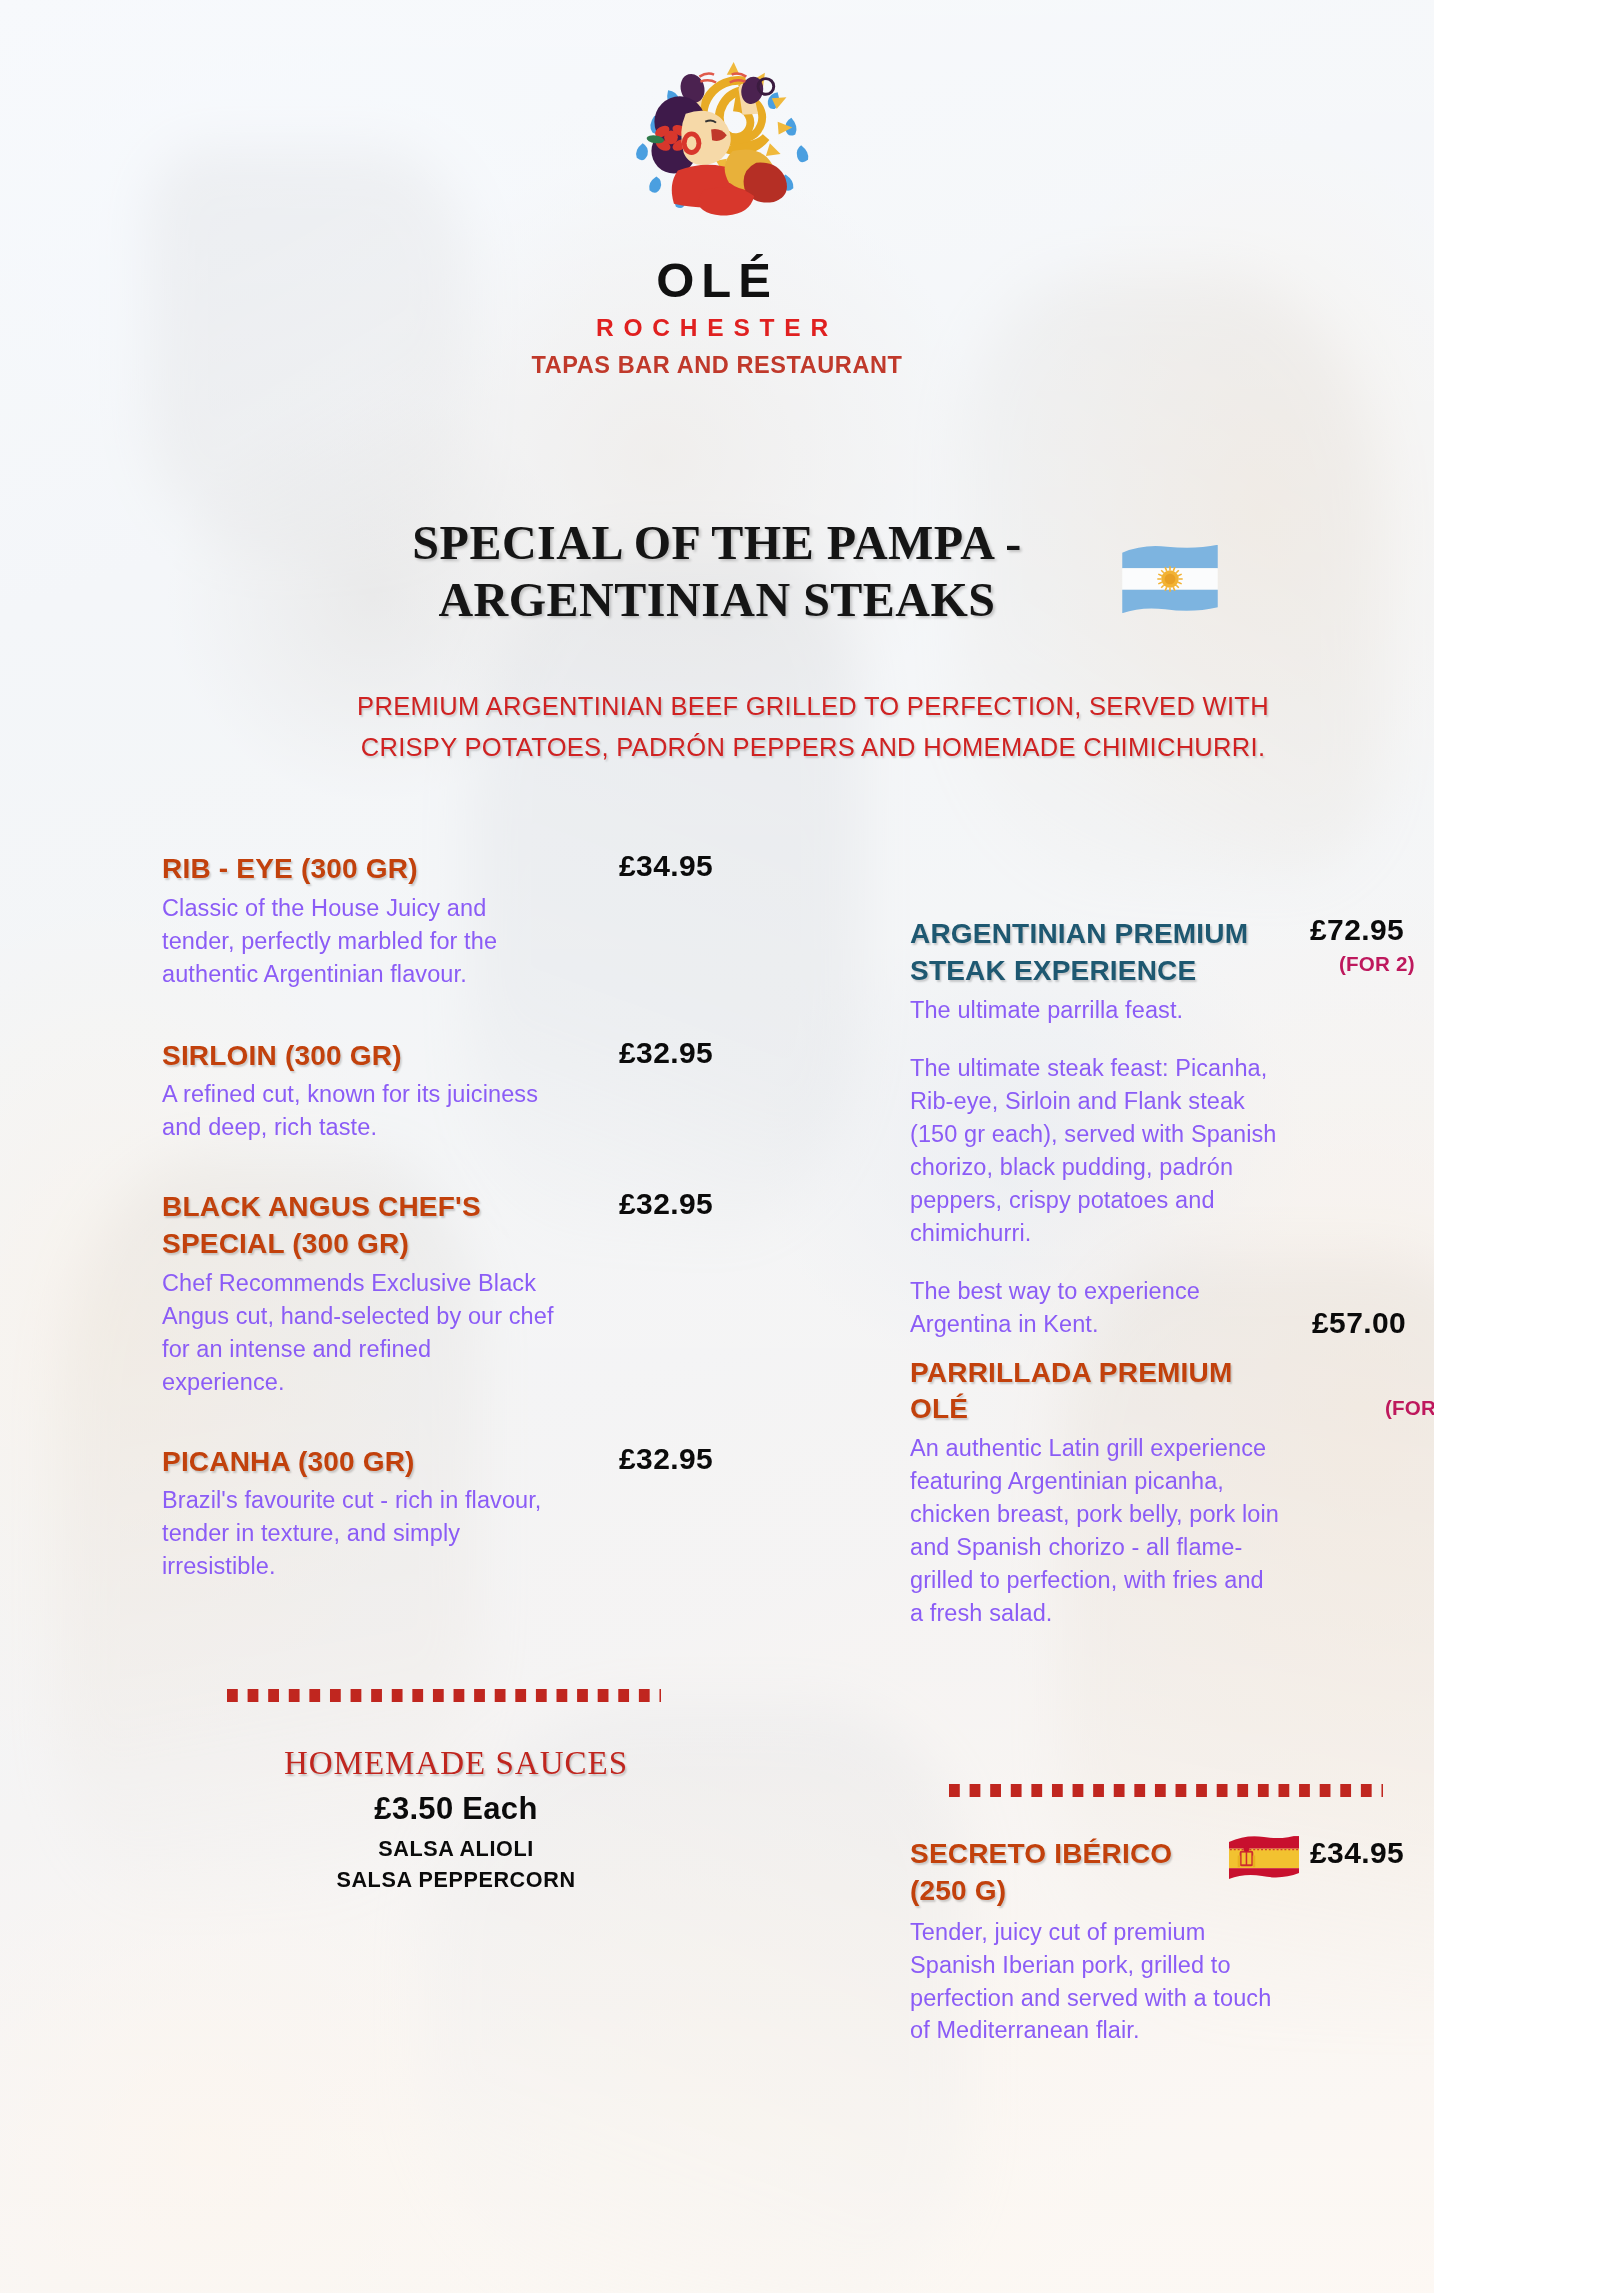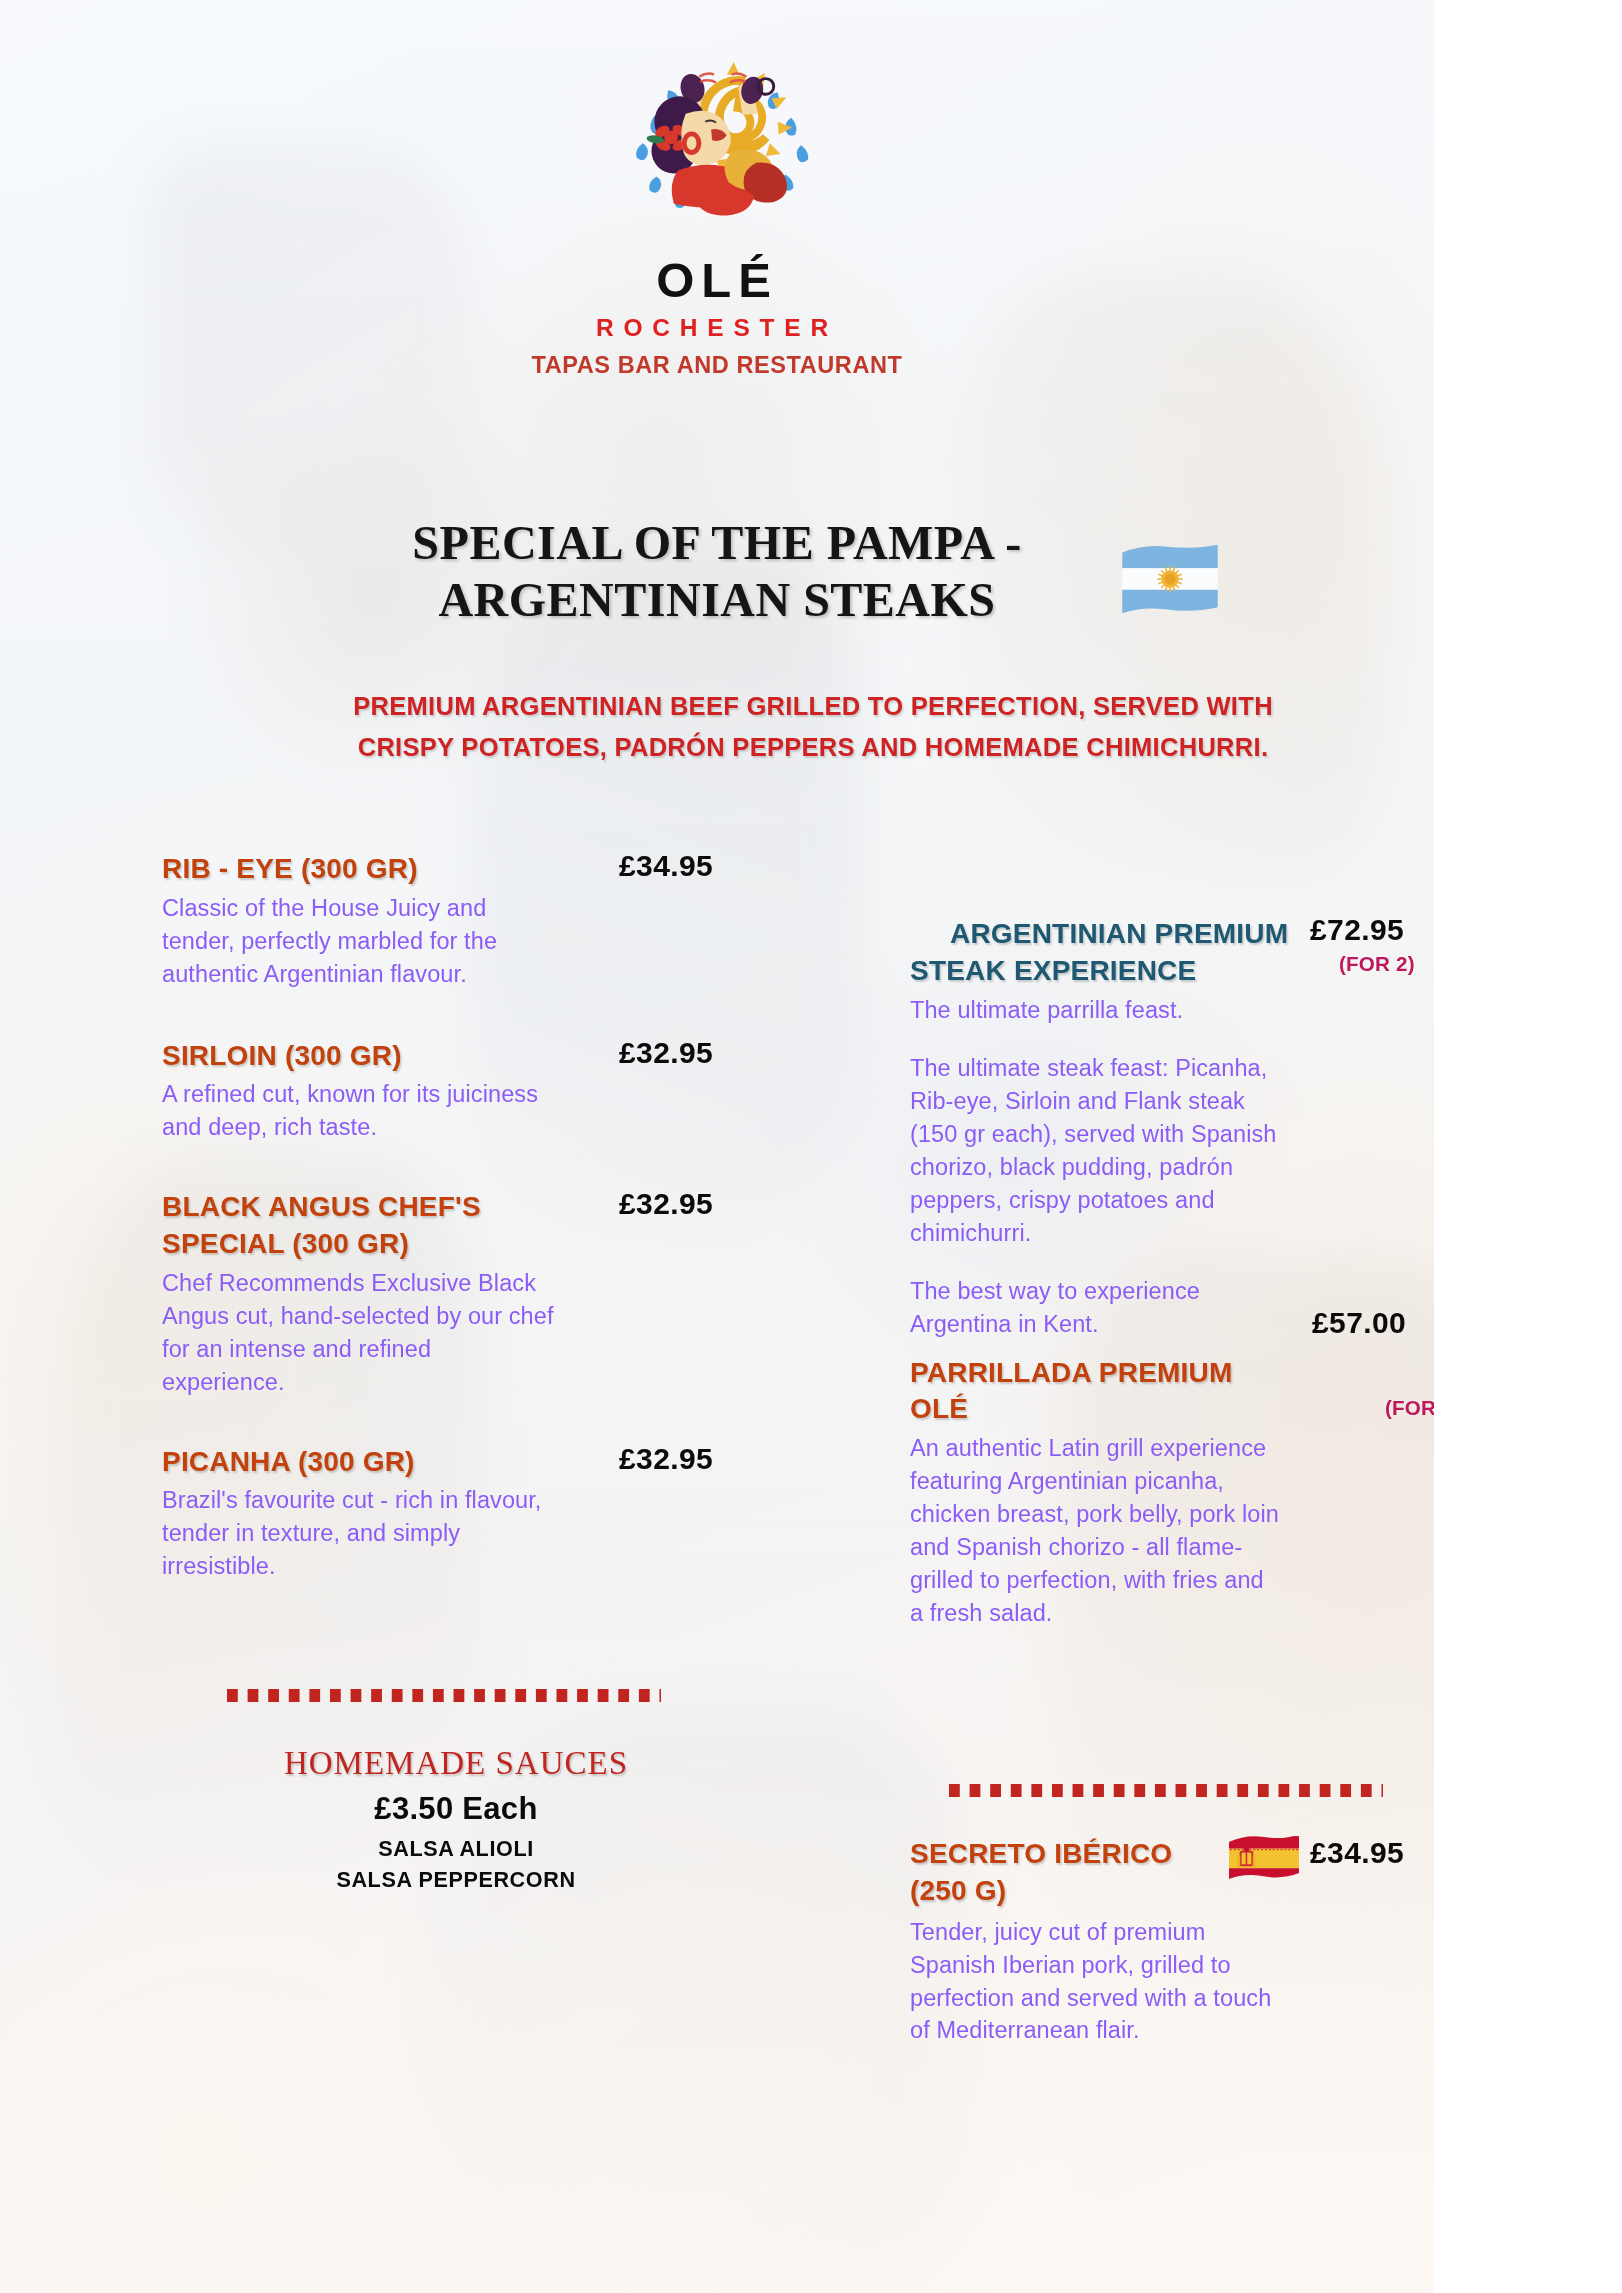--- a/index.html
+++ b/index.html
@@ -123,21 +123,21 @@
   .flag-arg {
     position: absolute;
     left: 1117px; top: 537px;
     width: 106px; height: 84px;
   }
 
   .subtitle {
     position: absolute;
     left: 323px; width: 980px; top: 686px;
     text-align: center;
-    font-weight: 700;
+    font-weight: 400;
     font-size: 25.5px;
     line-height: 1.62;
     letter-spacing: 0.3px;
     color: #cf2222;
     text-shadow: 1.5px 1.5px 2px rgba(0,0,0,.16);
   }
 
   
   .col-left  { position: absolute; left: 162px; top: 851px; width: 588px; }
   .col-right { position: absolute; left: 910px; top: 916px; width: 588px; }
@@ -388,21 +388,21 @@
       <div class="block-list">
         <div>SALSA ALIOLI</div>
         <div>SALSA PEPPERCORN</div>
       </div>
     </div>
 
 
     <div class="col-right">
 
       <div class="item" style="position:relative;">
-        <span class="item-head teal" style="max-width:412px;margin-left:40px;">ARGENTINIAN PREMIUM</span>
+        <span class="item-head teal" style="max-width:412px;">ARGENTINIAN PREMIUM</span>
         <span class="item-head teal" style="max-width:412px;">STEAK EXPERIENCE</span>
         <span class="item-price" style="left:400px; top:-2.9px;">£72.95</span>
         <span class="item-note" style="left:429px; top:36px;">(FOR 2)</span>
         <div class="item-desc" style="max-width:392px;">The ultimate parrilla feast.</div>
         <div class="item-desc" style="margin-top:25.5px; max-width:372px;">The ultimate steak feast: Picanha, Rib-eye, Sirloin and Flank steak (150 gr each), served with Spanish chorizo, black pudding, padrón peppers, crispy potatoes and chimichurri.</div>
         <div class="item-desc" style="margin-top:25.5px; max-width:372px;">The best way to experience Argentina in Kent.</div>
       </div>
 
       <div class="item" style="position:relative; margin-top:13.7px;">
         <span class="item-head" style="max-width:412px;">PARRILLADA PREMIUM</span>

